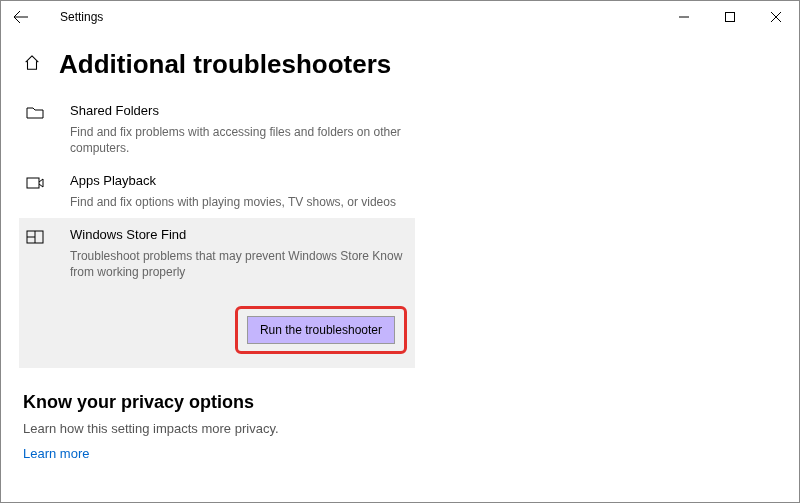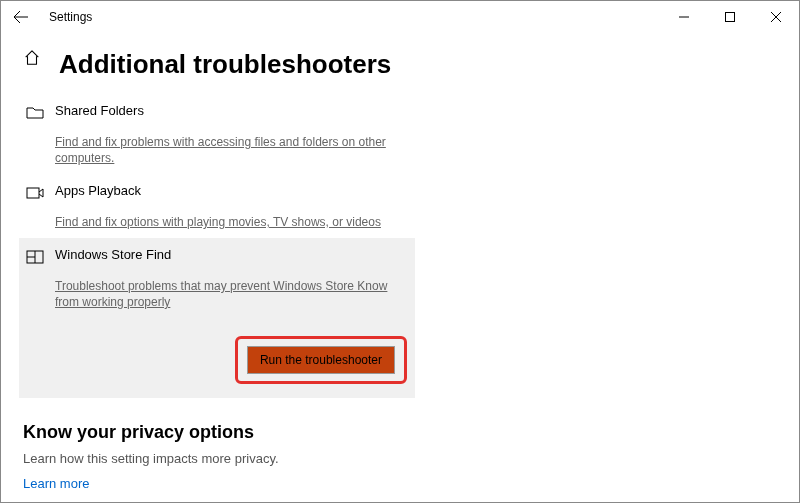--- a/index.html
+++ b/index.html
@@ -22,55 +22,57 @@
     width: 40px;
     height: 32px;
     display: flex;
     align-items: center;
     justify-content: center;
     cursor: pointer;
   }
   .titlebar .app-title {
     font-size: 12px;
     color: #000;
-    margin-left: 8px;
+    margin-left: 19px;
   }
   .win-controls {
     position: absolute;
     right: 0;
     top: 0;
     display: flex;
   }
   .win-controls .ctl {
     width: 46px;
     height: 32px;
     display: flex;
     align-items: center;
     justify-content: center;
     cursor: pointer;
   }
   .page-header {
     display: flex;
+    align-items: center;
     margin: 16px 0 14px 22px;
   }
   .home-icon {
     margin-right: 18px;
   }
   .page-title {
     font-size: 26px;
     font-weight: 600;
     color: #000;
   }
   .troubleshooter-list {
     margin-left: 18px;
     width: 396px;
   }
   .ts-item {
     display: flex;
     padding: 8px 8px 8px 4px;
+    gap: 15px;
   }
   .ts-item.selected {
     background: #f0f0f0;
   }
   .ts-icon {
     width: 24px;
     flex: 0 0 24px;
     display: flex;
     justify-content: center;
     margin-right: 8px;
@@ -79,35 +81,34 @@
   .ts-text { flex: 1; }
   .ts-title {
     font-size: 13px;
     color: #000;
     line-height: 17px;
   }
   .ts-desc {
     font-size: 12px;
     color: #666;
     line-height: 16px;
-    margin-top: 15px;
-    text-decoration: underline;
+    margin-top: 5px;
   }
   .run-row {
     display: flex;
     justify-content: flex-end;
     padding: 20px 8px 14px 4px;
   }
   .highlight-box {
     border: 3px solid #e3302c;
     border-radius: 6px;
     padding: 7px 9px;
   }
   .run-btn {
-    background: #c2410c;
+    background: #c4b5fd;
     border: 1px solid #999;
     font-size: 12px;
     color: #000;
     padding: 6px 12px;
     cursor: pointer;
     font-family: inherit;
   }
   .privacy-section {
     margin: 24px 0 0 22px;
   }

